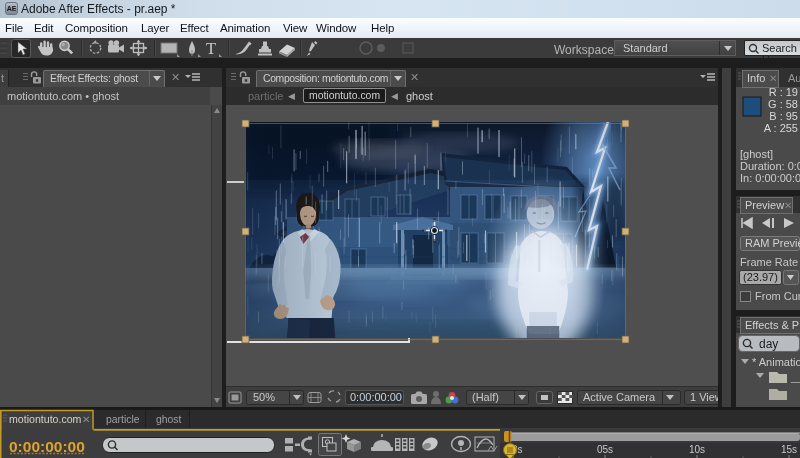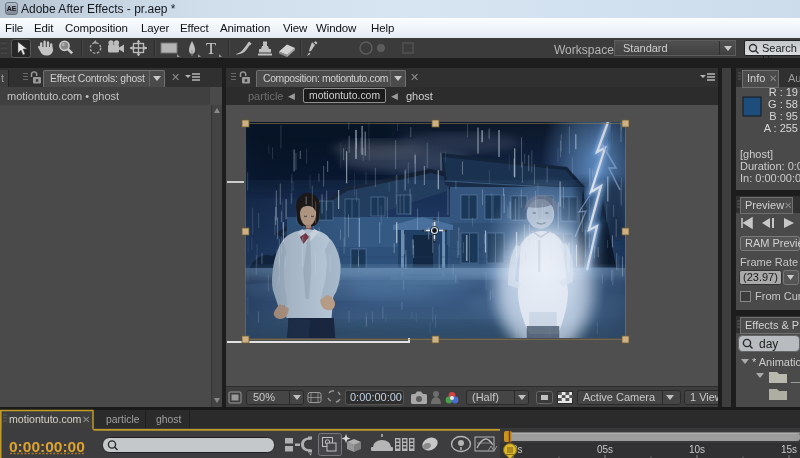--- a/index.html
+++ b/index.html
@@ -166,21 +166,21 @@
       <div style="position:absolute;left:0;top:2px;width:9px;height:17px;background:#3d3d3d;border-right:1px solid #232323;color:#9a9a9a;font-size:11px">
           <span style="position:absolute;left:1px;top:2px">t</span>
         </div>
       <div class="grip" style="left:23px;top:5px"></div>
       <svg class="lock" style="left:29px;top:3px" width="12" height="13">
         <path d="M2.5,6 v-2.5 a2.6,2.6 0 0 1 5.2,0 V5" fill="none" stroke="#9a9a9a" stroke-width="1.4"></path>
         <rect x="4" y="6" width="8" height="6.5" rx="1" fill="#9a9a9a"></rect>
         <rect x="6.8" y="8.2" width="2.4" height="2.6" fill="#3a3a3a"></rect>
       </svg>
       <div class="ptab" style="left:43px;width:122px">
-        <span style="position:absolute;left:6px;top:2px">Effect Controls: ghost</span>
+        <span style="position:absolute;left:6px;top:2px">Effect Effects: ghost</span>
         <div style="position:absolute;right:0;top:0;width:15px;height:15px;border-left:1px solid #666">
           <div style="position:absolute;left:3px;top:5px;border-left:4px solid transparent;border-right:4px solid transparent;border-top:5px solid #c9c9c9"></div>
         </div>
       </div>
       <span class="closex" style="left:171px;top:3px">✕</span>
       <svg class="pmenu" style="left:185px;top:5px" width="15" height="10">
         <path d="M0,2 l3,3 3,-3 z" fill="#b5b5b5"></path>
         <path d="M7,1 h8 M7,4 h8 M7,7 h8" stroke="#b5b5b5" stroke-width="1.5"></path>
       </svg>
     </div>

